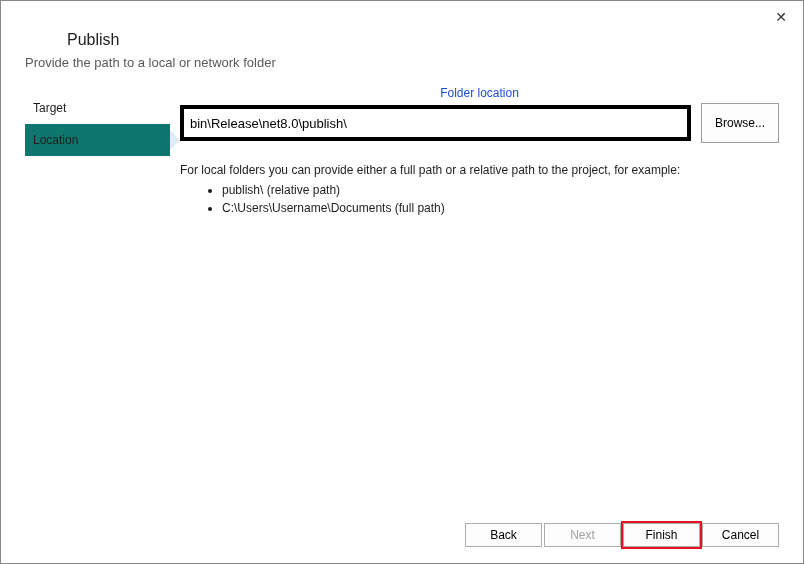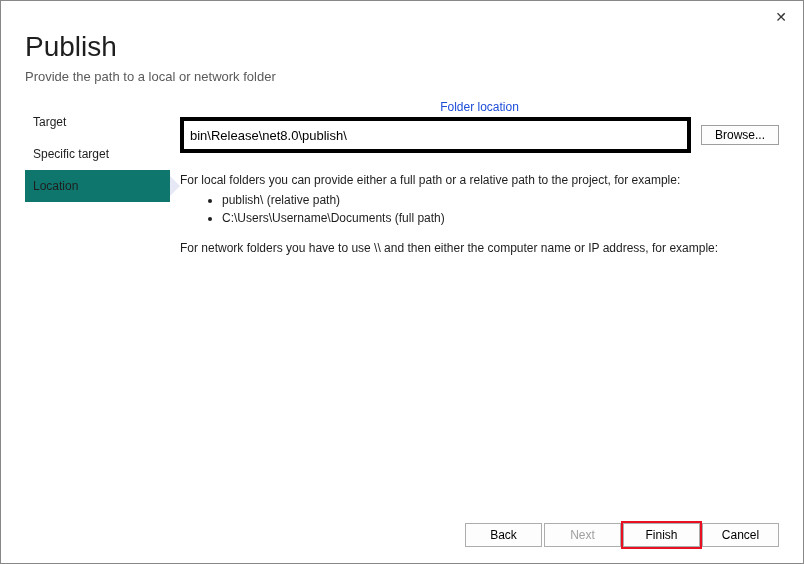--- a/index.html
+++ b/index.html
@@ -25,24 +25,25 @@
       cursor: pointer;
       color: #333;
       background: none;
       border: none;
       padding: 2px 6px;
     }
     .header {
       padding: 30px 24px 16px 24px;
     }
     .title {
-      font-size: 28px;
+      font-size: 16px;
       font-weight: 400;
       color: #1e1e1e;
       margin-bottom: 6px;
+      margin-left: 42px;
     }
     .subtitle {
       font-size: 13px;
       color: #5a5a5a;
     }
     .body {
       display: flex;
       padding: 0 24px;
     }
     .sidebar {
@@ -91,21 +92,21 @@
       flex: 1;
       height: 24px;
       border: 4px solid #000000;
       padding: 14px 6px;
       font-size: 13px;
       font-family: inherit;
       background: #fff;
     }
     .browse-btn {
       width: 78px;
-      height: 20px;
+      height: 40px;
       border: 1px solid #9e9e9e;
       background: #fdfdfd;
       font-size: 12px;
       font-family: inherit;
       cursor: pointer;
     }
     .help-text {
       font-size: 12px;
       color: #1e1e1e;
       line-height: 1.5;
@@ -153,41 +154,37 @@
 <div class="header">
   <div class="title">Publish</div>
   <div class="subtitle">Provide the path to a local or network folder</div>
 </div>
 
 <div class="body">
   <div class="sidebar">
     <div class="sidebar-item">
       <span>Target</span>
     </div>
-    <div class="sidebar-item">
-      <span>Specific target</span>
-    </div>
     <div class="sidebar-item selected">
       <span>Location</span>
     </div>
   </div>
 
   <div class="content">
     <div class="field-label">Folder location</div>
     <div class="input-row">
       <input type="text" class="folder-input" value="bin\Release\net8.0\publish\" style="">
       <button class="browse-btn">Browse...</button>
     </div>
     <div class="help-text">
       <p>For local folders you can provide either a full path or a relative path to the project, for example:</p>
       <ul>
         <li>publish\ (relative path)</li>
         <li>C:\Users\Username\Documents (full path)</li>
       </ul>
-      <p>For network folders you have to use \\ and then either the computer name or IP address, for example:</p>
     </div>
   </div>
 </div>
 
 <div class="footer">
   <button>Back</button>
   <button disabled="">Next</button>
   <button class="highlight">Finish</button>
   <button>Cancel</button>
 </div>

